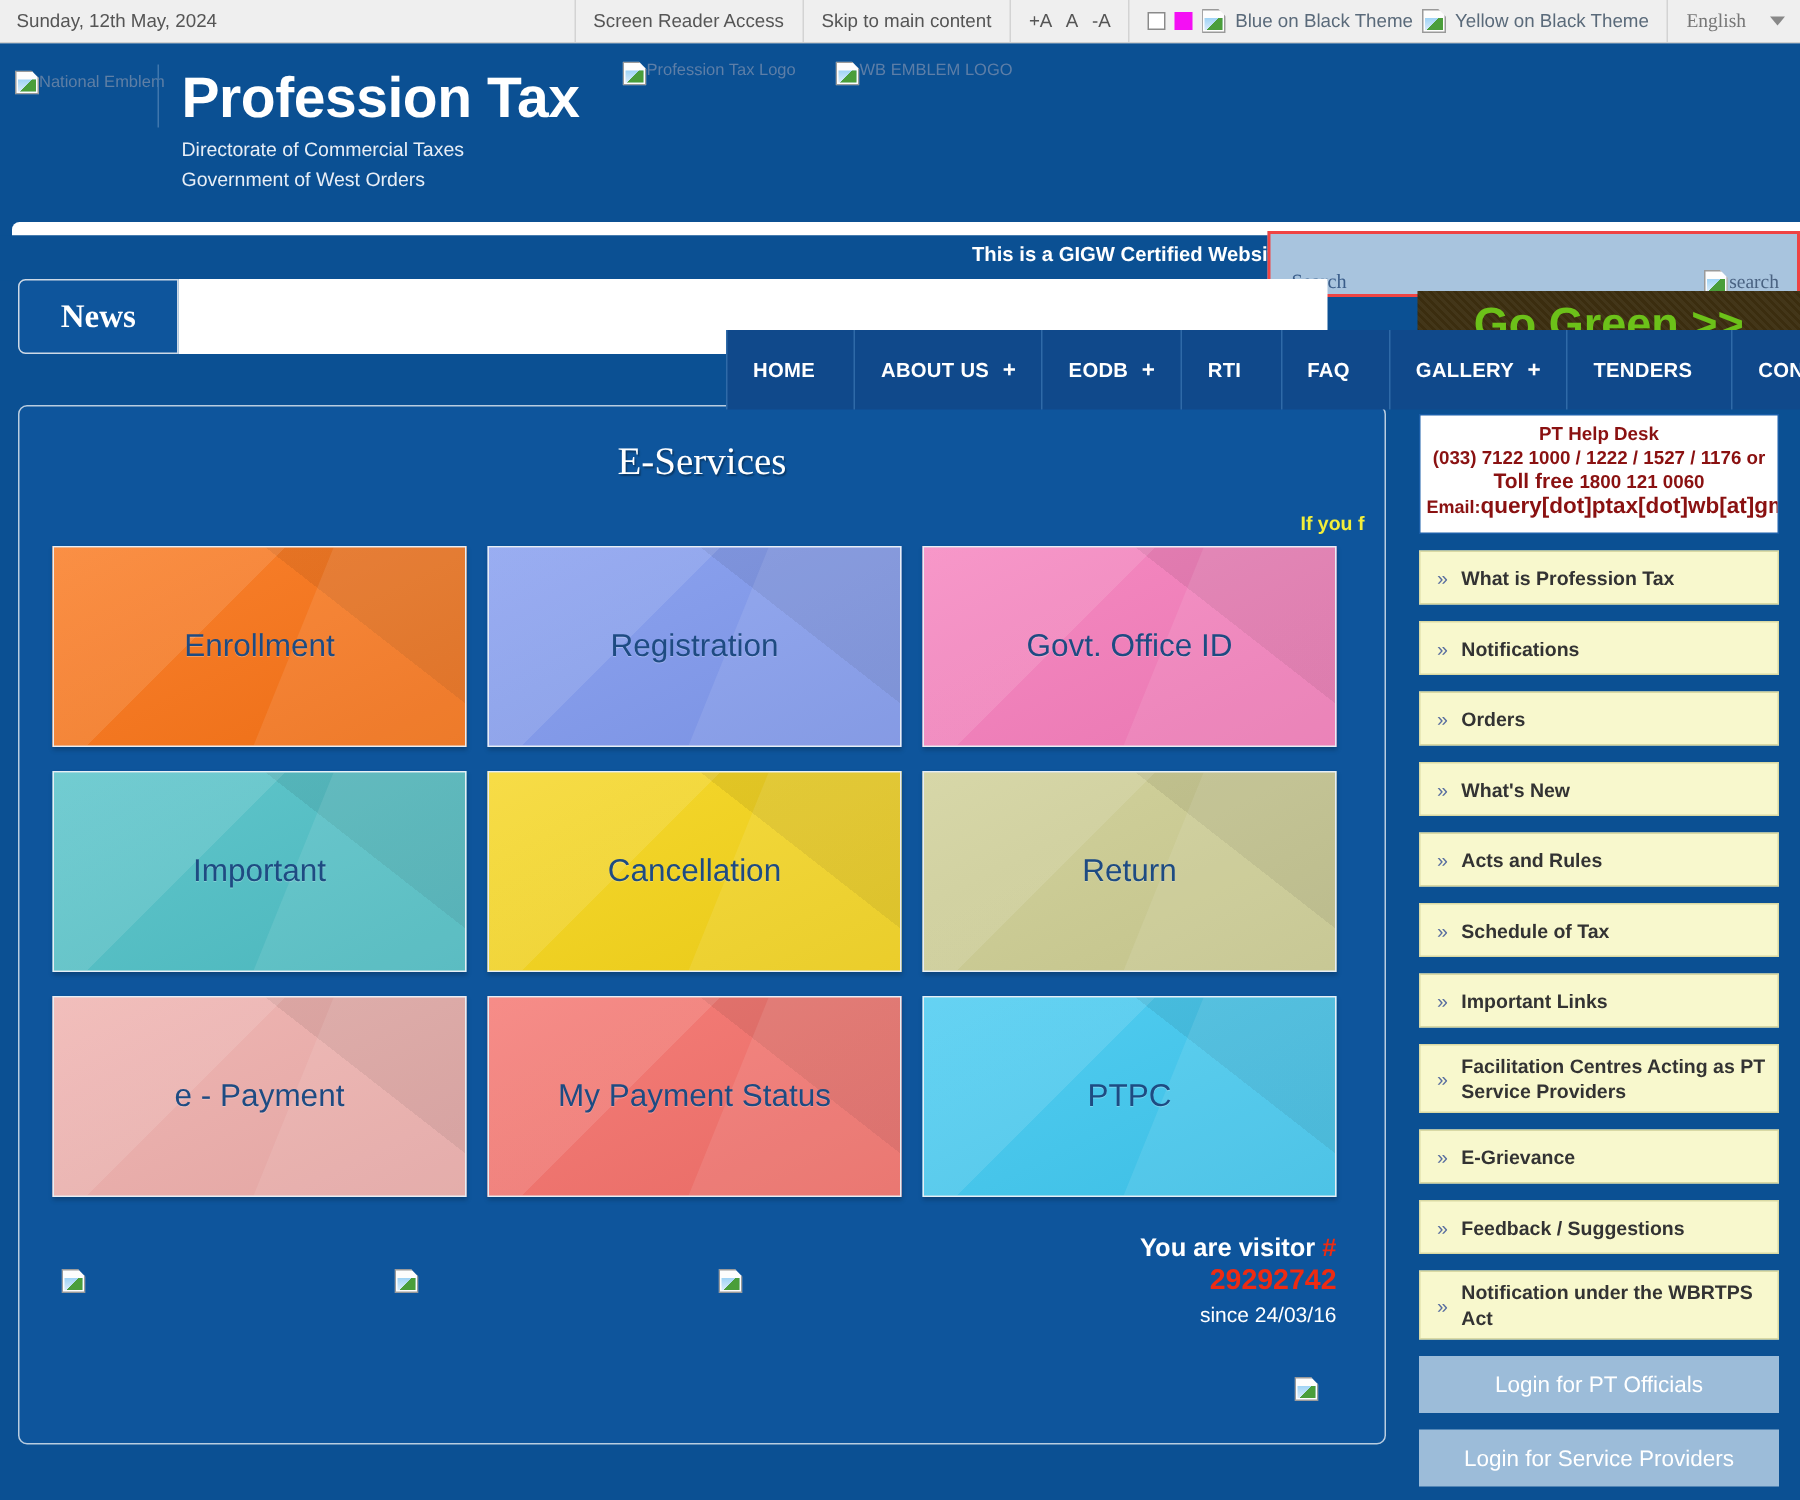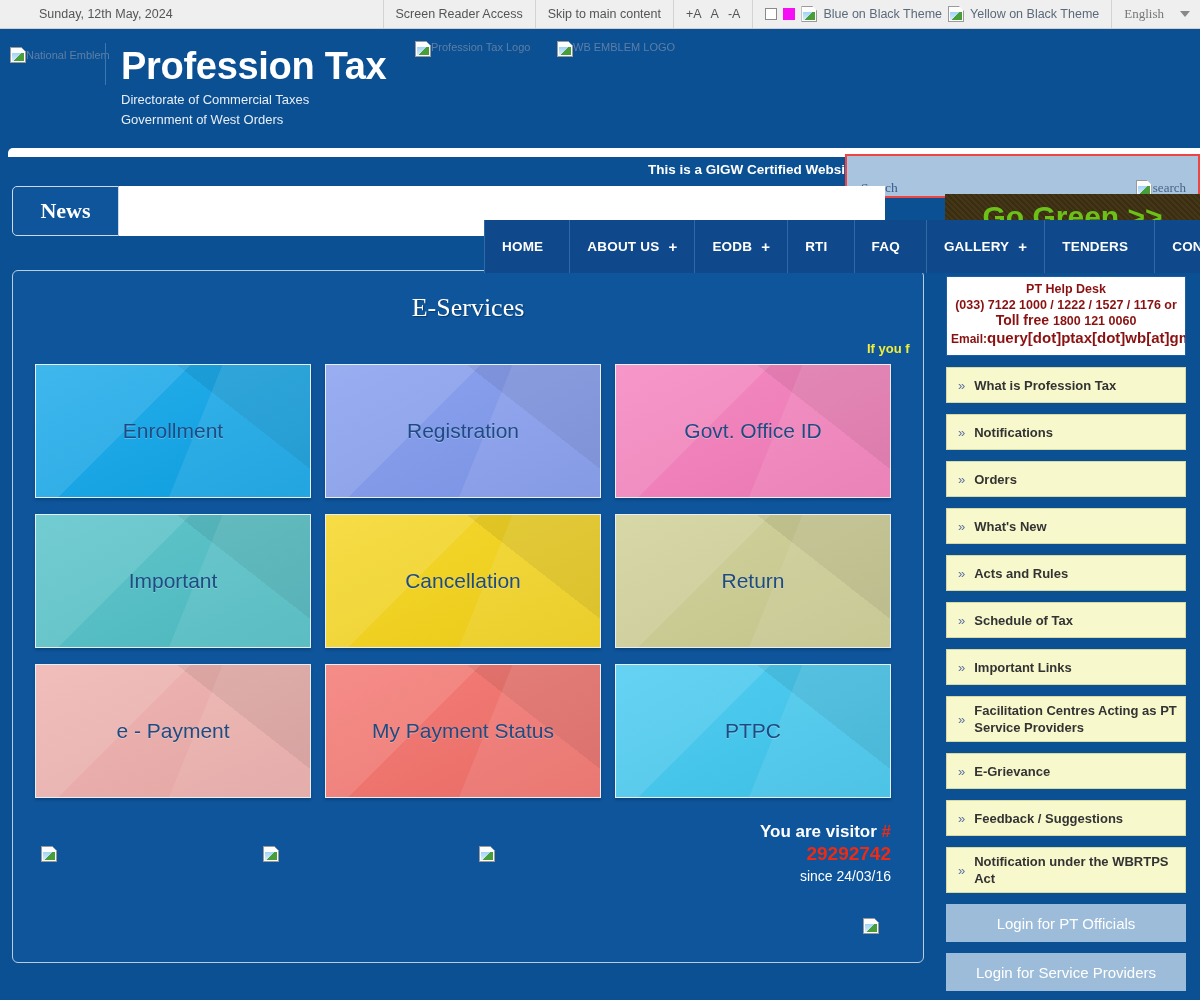--- a/index.html
+++ b/index.html
@@ -18,21 +18,20 @@
     border-bottom: 1px solid #cfcfcf;
     display: flex;
     align-items: stretch;
     font-size: 12.5px;
     color: #555;
   }
   .topbar-date {
     display: flex; align-items: center;
     padding-left: 11px;
     flex: 0 0 auto;
-    margin-left: 28px;
   }
   .topbar-spacer { flex: 1 1 auto; }
   .tb-cell {
     display: flex; align-items: center;
     padding: 12px 12px;
     border-left: 1px solid #d3d3d3;
     white-space: nowrap;
     color: #555;
   }
   .font-sizes { gap: 9px; }
@@ -467,21 +466,21 @@
   </div>
 </div>
 
 <div class="content-panel">
   <div class="eservices-title">E-Services</div>
   <div class="marquee-line">
     <span>If you f</span>
   </div>
 
   <div class="tiles">
-    <div class="tile" style="background-color: #0ea5e9;">
+    <div class="tile" style="background-color: #f97316;">
       <span>Enrollment</span>
       </div>
     <div class="tile" style="background-color: rgb(128, 153, 238);">
       <span>Registration</span>
       </div>
     <div class="tile" style="background-color: rgb(245, 125, 187);">
       <span>Govt. Office ID</span>
       </div>
     <div class="tile" style="background-color: rgb(79, 192, 198);">
       <span>Important</span>

